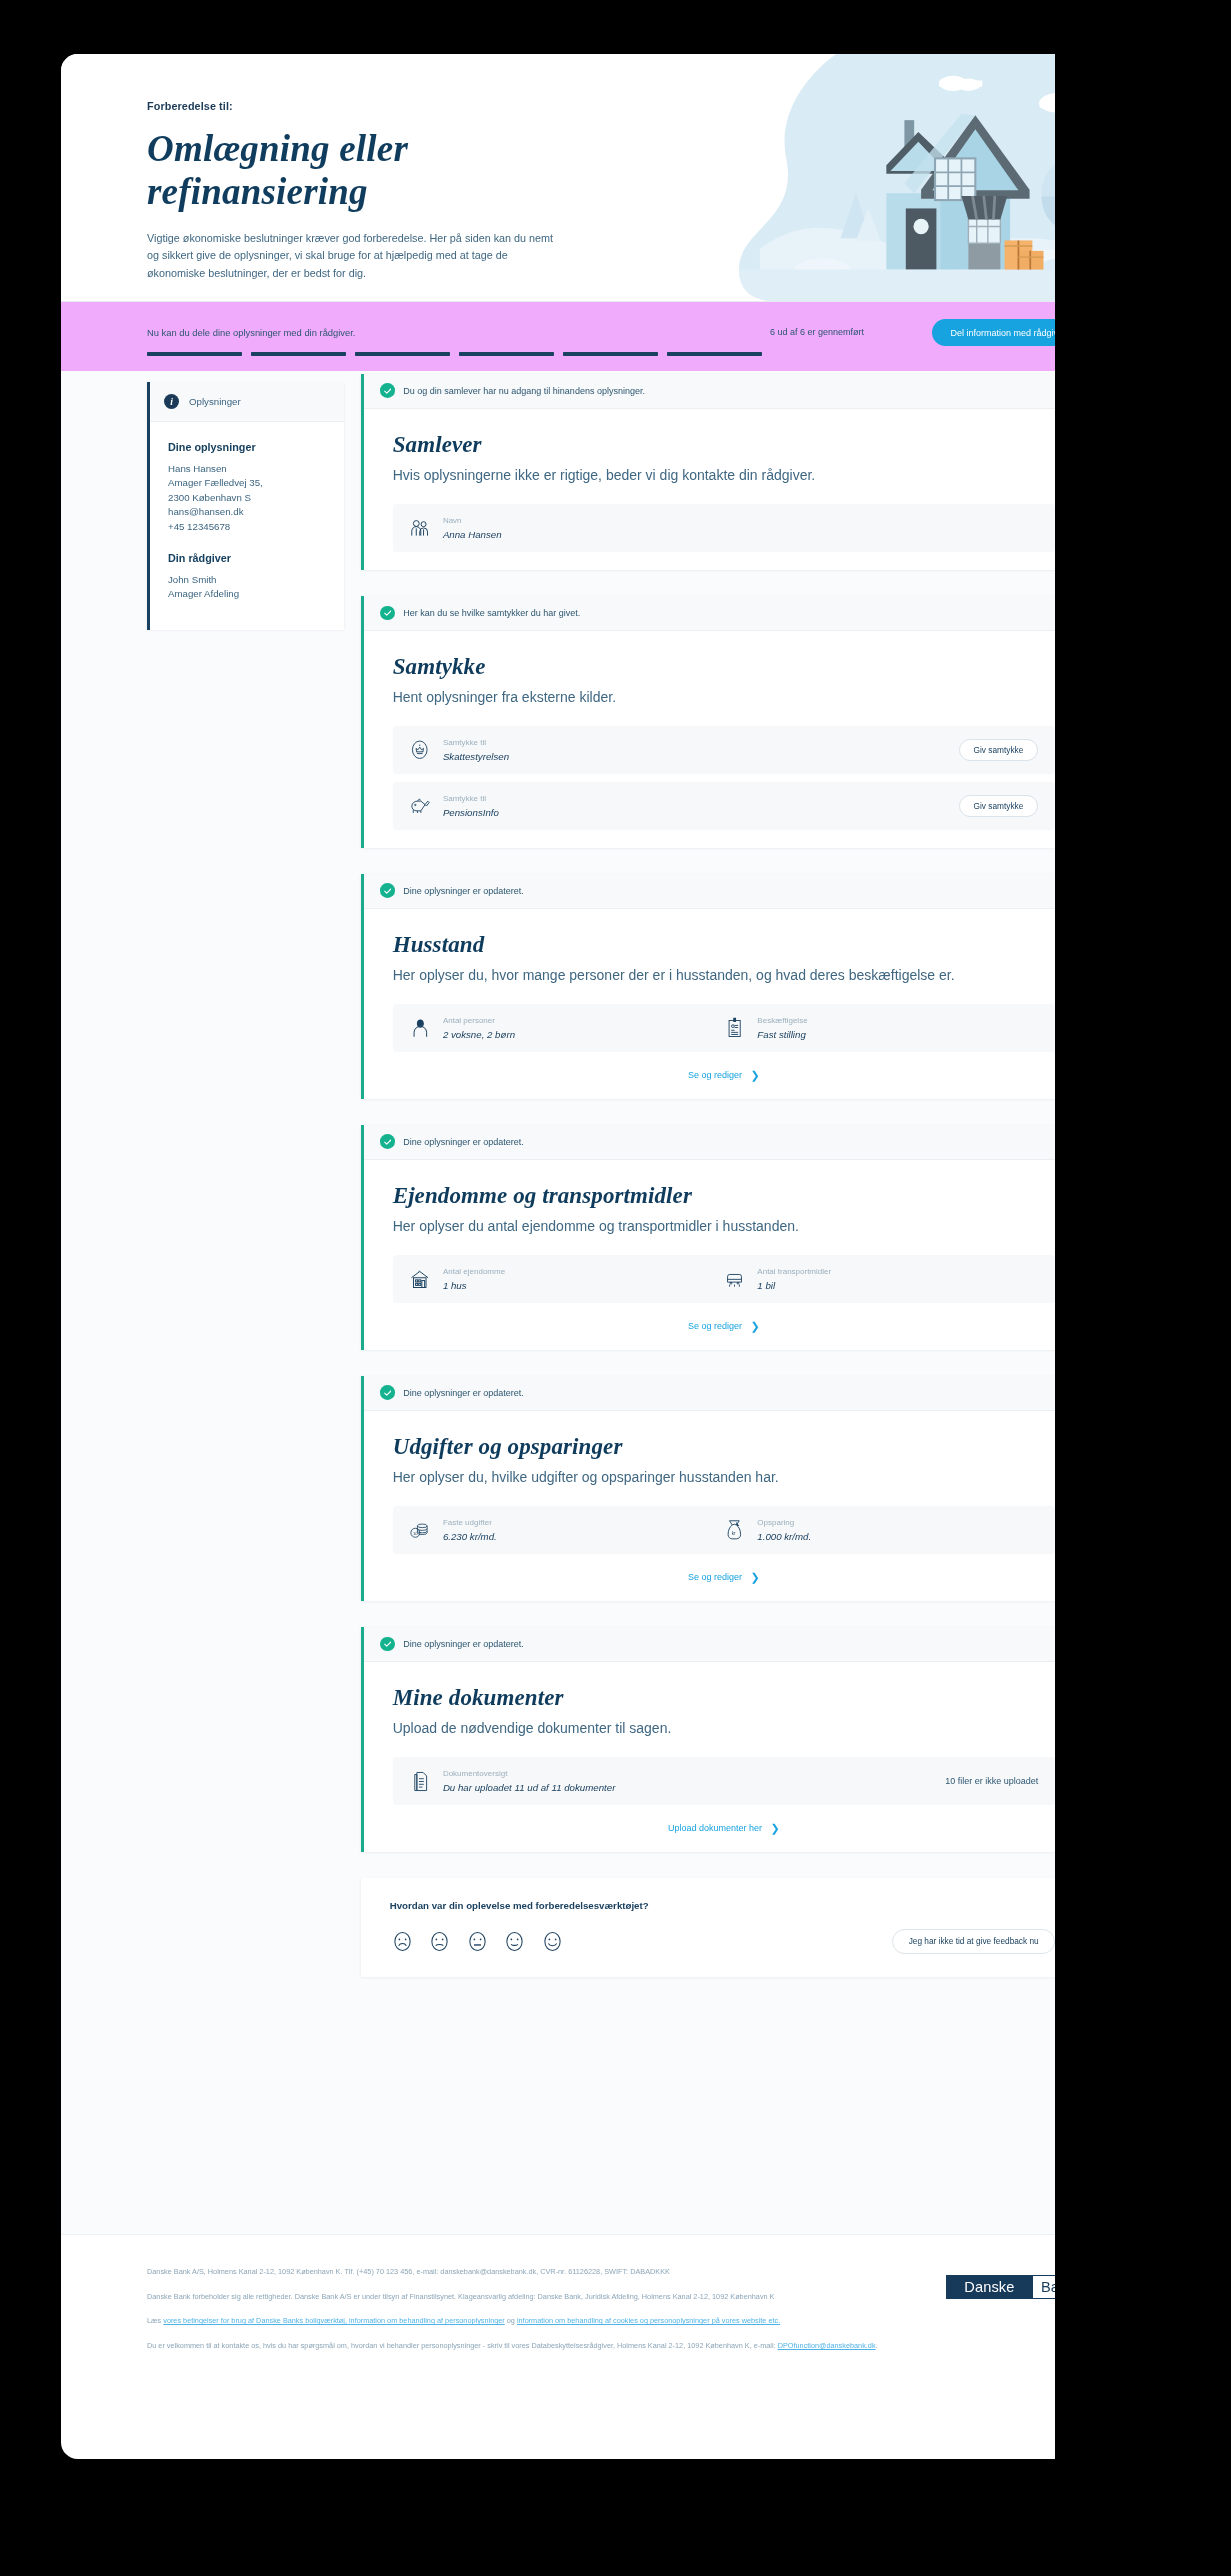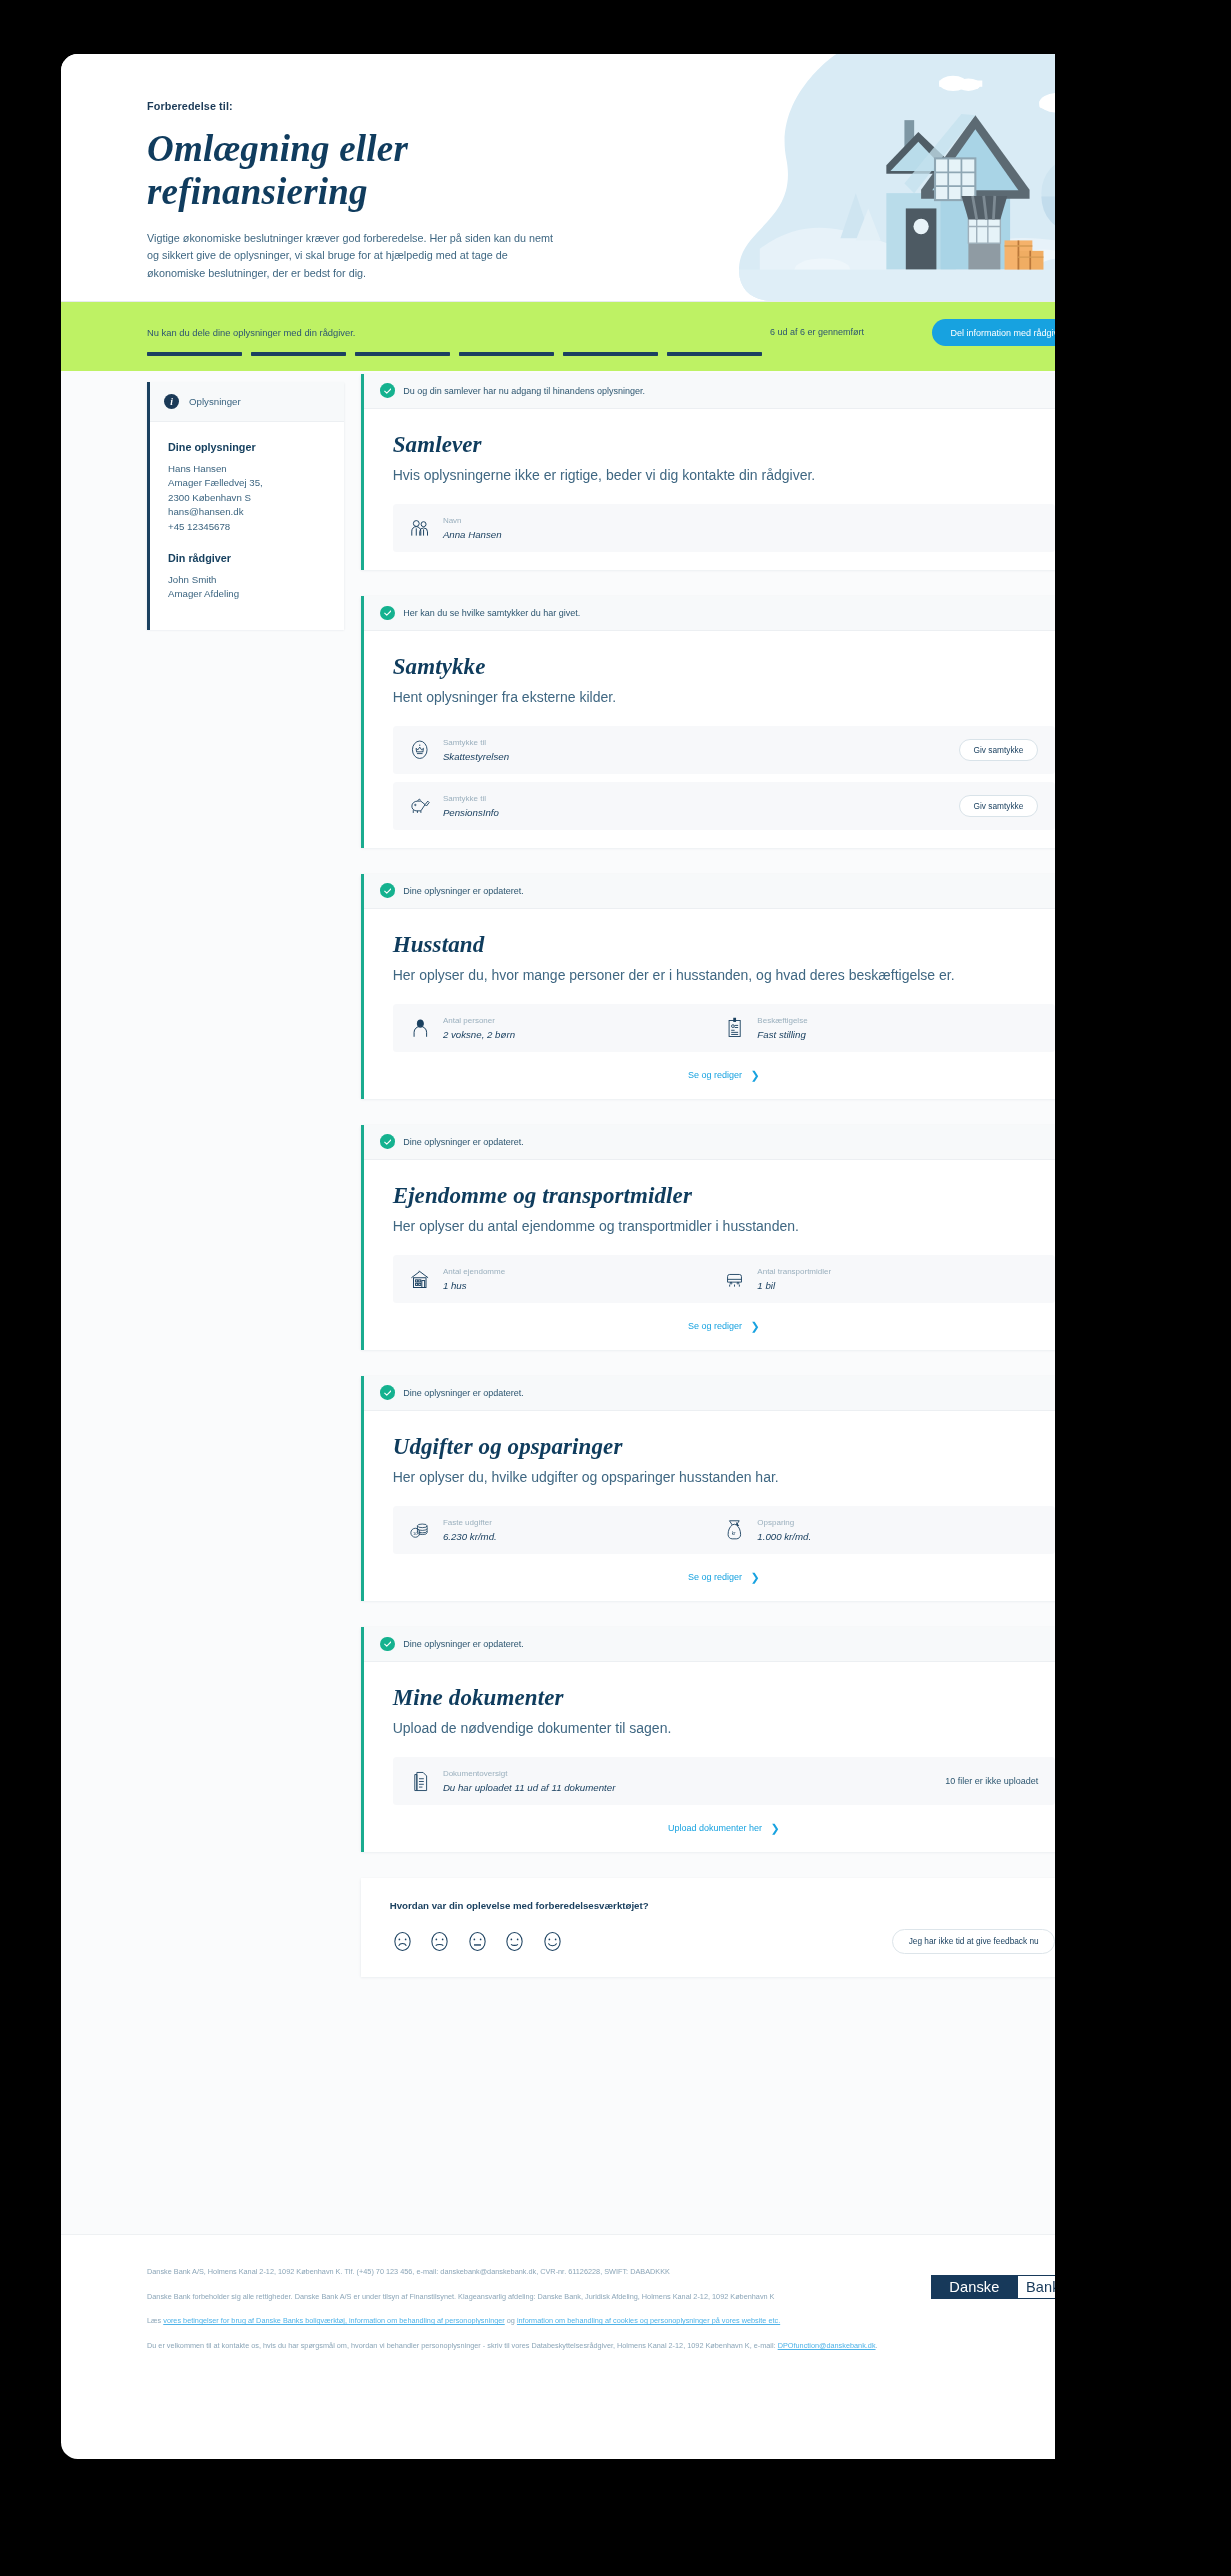--- a/index.html
+++ b/index.html
@@ -60,21 +60,21 @@
     margin-top: 16.7px;
     font-size: 10.8px;
     line-height: 1.62;
     color: #3f6782;
     max-width: 417px;
   }
 
   
   .progress-strip {
     border-top: 0.7px solid #e7ebee;
-    background: #bef264;
+    background: #f0abfc;
     padding: 25px 86px 19.5px 86px;
     position: relative;
     height: 70px;
   }
   .progress-caption { font-size: 9.4px; color: #2d5670; }
   .progress-count {
     font-size: 9px; color: #2d5670; position: absolute;
     left: 709px; top: 25px; white-space: nowrap;
   }
   .share-btn {
@@ -234,21 +234,21 @@
     background: #ffffff;
     border-top: 0.7px solid #eef1f3;
     padding: 31px 86px 28px 86px;
     position: relative;
     min-height: 167px;
   }
   .f-p { font-size: 7.3px; line-height: 1.75; color: #8ca6b8; max-width: 737px; margin-bottom: 11.8px; }
   .f-p .lnk { color: #4fb3e8; }
   .f-p .muted-lead { color: #8ca6b8; }
   .logo {
-    position: absolute; right: 101px; top: 40px;
+    position: absolute; right: 86px; top: 40px;
     display: flex; height: 23.6px; width: 138px;
     border: 1.4px solid #17395a;
   }
   .logo-a {
     background: #17395a; color: #ffffff;
     flex: 1 1 auto; display: flex; align-items: center; justify-content: center;
     font-size: 14.6px; letter-spacing: 0.1px; padding: 0 7px;
   }
   .logo-b {
     background: #ffffff; color: #17395a;

